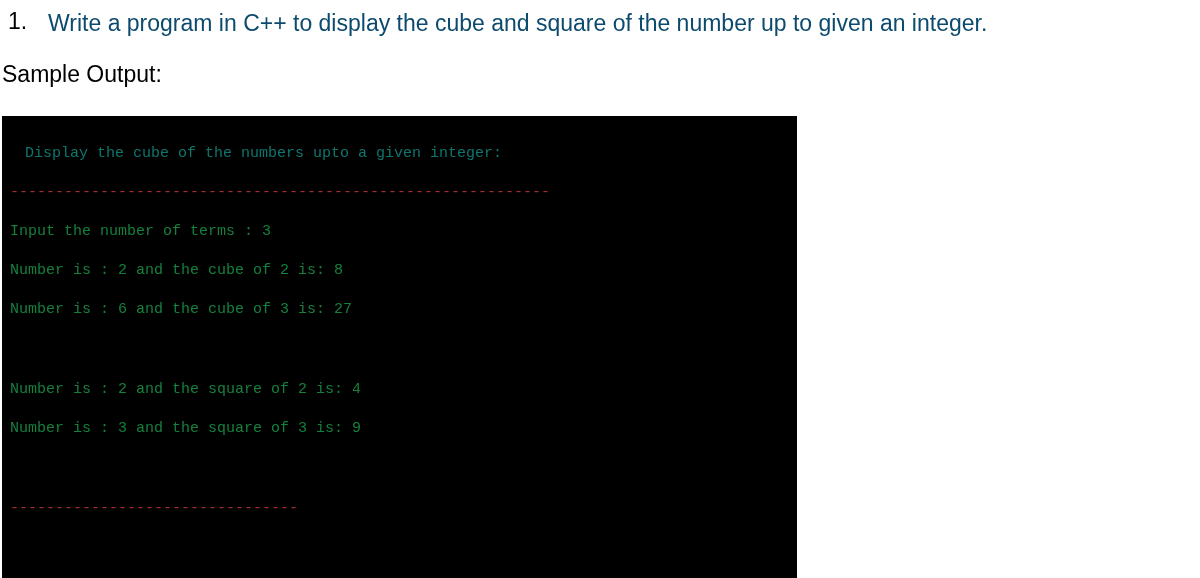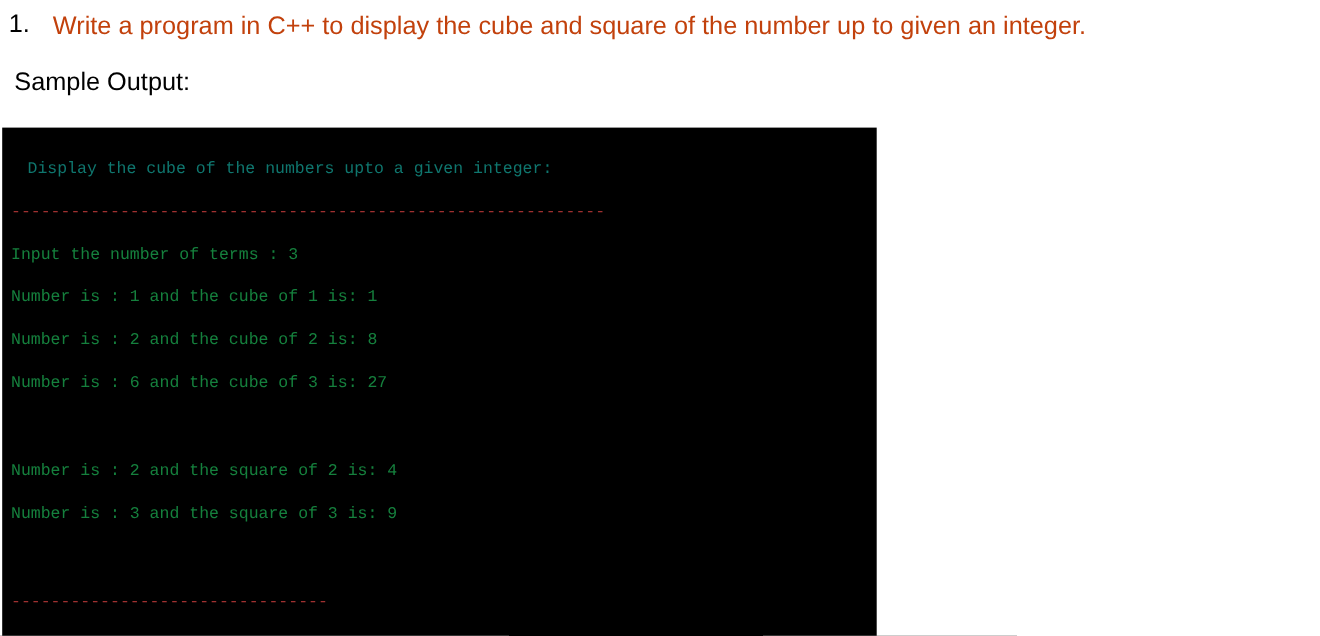--- a/index.html
+++ b/index.html
@@ -22,28 +22,28 @@
       align-items: flex-start;
     }
     .question-number {
       font-size: 23px;
       color: #000;
       padding: 0 10px 0 8px;
       min-width: 48px;
     }
     .question-text {
       font-size: 23px;
-      color: #c2410c;
+      color: #0c4a6e;
       line-height: 1.35;
     }
     .sample-output-label {
       font-size: 23px;
       color: #000;
       margin: 22px 0 0 0;
-      padding-left: 13px;
+      padding-left: 2px;
     }
     .terminal {
       background: #000;
       color: #bfbfbf;
       font-family: "Consolas", "Courier New", monospace;
       font-size: 15px;
       line-height: 1.3;
       width: 795px;
       margin: 28px 0 0 2px;
       padding: 8px 8px 18px 8px;
@@ -71,21 +71,20 @@
   <div class="question-row">
     <div class="question-number">1.</div>
     <div class="question-text">Write a program in C++ to display the cube and square of the number up to given an integer.</div>
   </div>
   <div class="sample-output-label">Sample Output:</div>
 
   <div class="terminal">
 <div class="term-title"> Display the cube of the numbers upto a given integer:</div>
 <div class="term-divider">------------------------------------------------------------</div>
 <div class="term-line">Input the number of terms : 3</div>
-<div class="term-line">Number is : 1 and the cube of 1 is: 1</div>
 <div class="term-line">Number is : 2 and the cube of 2 is: 8</div>
 <div class="term-line">Number is : 6 and the cube of 3 is: 27</div>
 <div class="term-block">&nbsp;</div>
 <div class="term-line">Number is : 2 and the square of 2 is: 4</div>
 <div class="term-line">Number is : 3 and the square of 3 is: 9</div>
 <div class="term-block">&nbsp;</div>
 <div class="term-divider">--------------------------------</div>
 
 
   </div>

